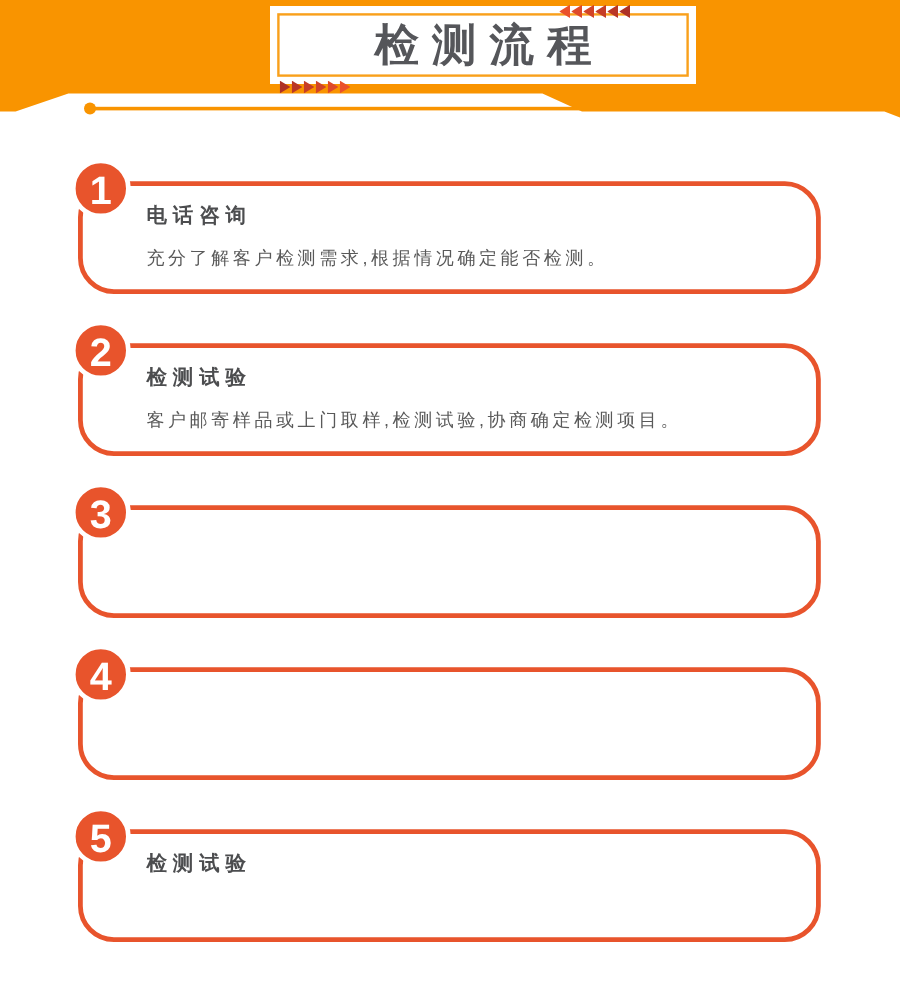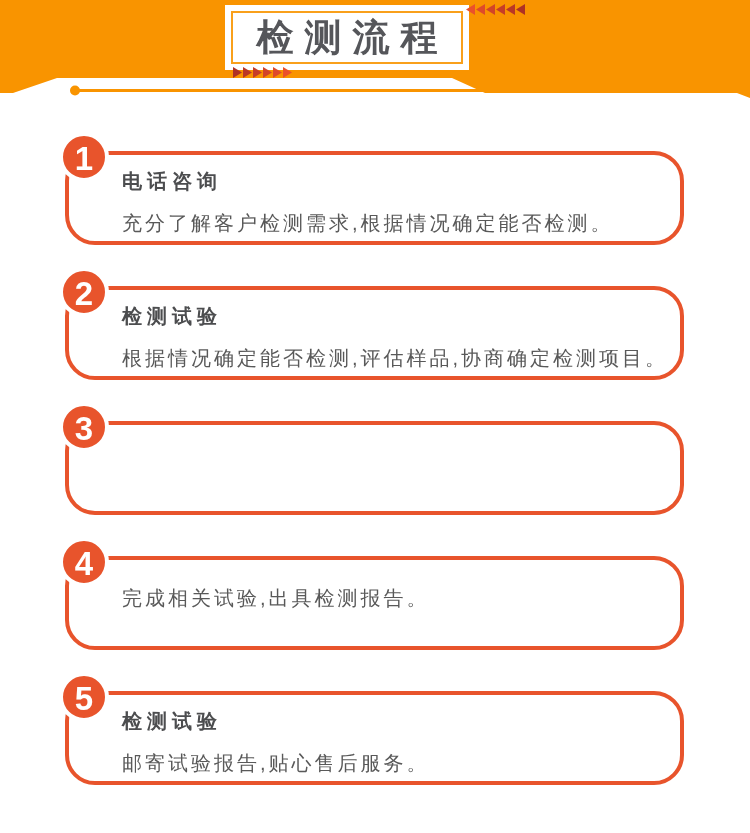--- a/index.html
+++ b/index.html
@@ -12,21 +12,21 @@
   }
   *{margin:0;padding:0;box-sizing:border-box;}
   html,body{width:750px;height:833px;background:#fff;overflow:hidden;
     font-family:"Liberation Sans","DejaVu Sans",sans-serif;}
   .page{position:relative;width:750px;height:833px;background:#fff;}
 
   
   .header{position:relative;width:750px;height:100px;}
   .header svg{position:absolute;left:0;top:0;}
   .title-box{
-    position:absolute;left:225px;top:5px;width:244px;height:65px;
+    position:absolute;left:225px;top:5px;width:355px;height:65px;
     background:#fff;padding:6px;z-index:2;
   }
   .title-box-inner{
     width:100%;height:100%;border:2px solid var(--box-border);
     display:flex;align-items:center;justify-content:center;
   }
   .title-box-inner h1{
     font-size:37px;font-weight:700;color:var(--title-text);
     letter-spacing:11px;text-indent:11px;white-space:nowrap;
   }
@@ -44,25 +44,25 @@
     border:4px solid var(--accent);border-radius:30px;background:#fff;
     padding:10px 20px 0 53px;
   }
   .step-badge{
     position:absolute;left:-10px;top:-23px;width:50px;height:50px;
     background:var(--accent);border:4px solid #fff;border-radius:50%;
     color:#fff;font-size:33px;font-weight:700;line-height:46px;
     text-align:center;z-index:2;
   }
   .step-title{
-    font-size:20px;font-weight:700;color:var(--step-title);
+    font-size:17px;font-weight:700;color:var(--step-title);
     letter-spacing:5px;margin-top:3px;
   }
   .step-desc{
-    font-size:20px;color:var(--body-text);letter-spacing:3px;
+    font-size:15px;color:var(--body-text);letter-spacing:3px;
     margin-top:15px;white-space:nowrap;
   }
 </style>
 </head>
 <body>
 
 <div class="page">
 
   <div class="header">
     <svg width="750" height="100" viewBox="0 0 750 100">
@@ -101,32 +101,30 @@
 
     <div class="step-card">
       <div class="step-badge">1</div>
       <div class="step-title">电话咨询</div>
       <div class="step-desc">充分了解客户检测需求,根据情况确定能否检测。</div>
     </div>
 
     <div class="step-card">
       <div class="step-badge">2</div>
       <div class="step-title">检测试验</div>
-      <div class="step-desc">根据情况确定能否检测,评估样品,协商确定检测项目。</div>
+      <div class="step-desc">客户邮寄样品或上门取样,检测试验,协商确定检测项目。</div>
     </div>
 
     <div class="step-card">
       <div class="step-badge">3</div>
     </div>
 
     <div class="step-card">
       <div class="step-badge">4</div>
-      <div class="step-desc">完成相关试验,出具检测报告。</div>
     </div>
 
     <div class="step-card">
       <div class="step-badge">5</div>
       <div class="step-title">检测试验</div>
-      <div class="step-desc">邮寄试验报告,贴心售后服务。</div>
     </div>
 
   </div>
 </div>
 
 </body></html>

